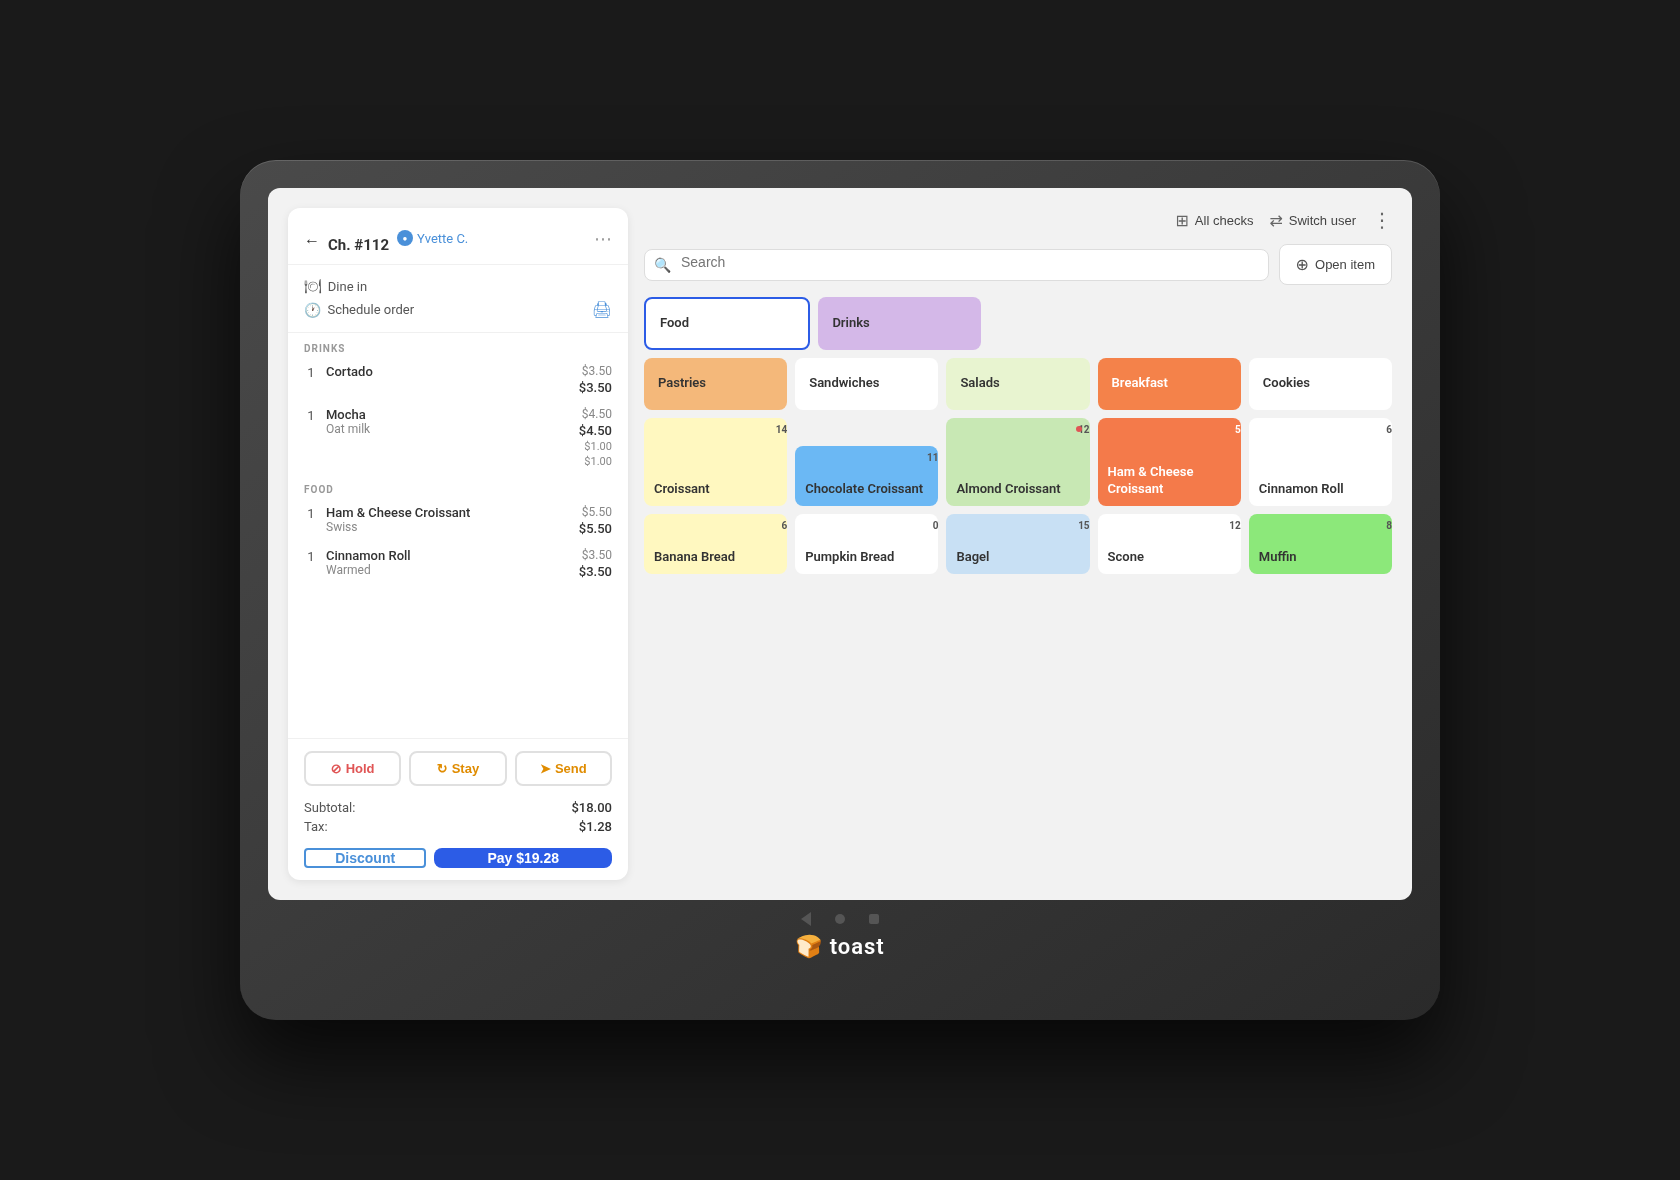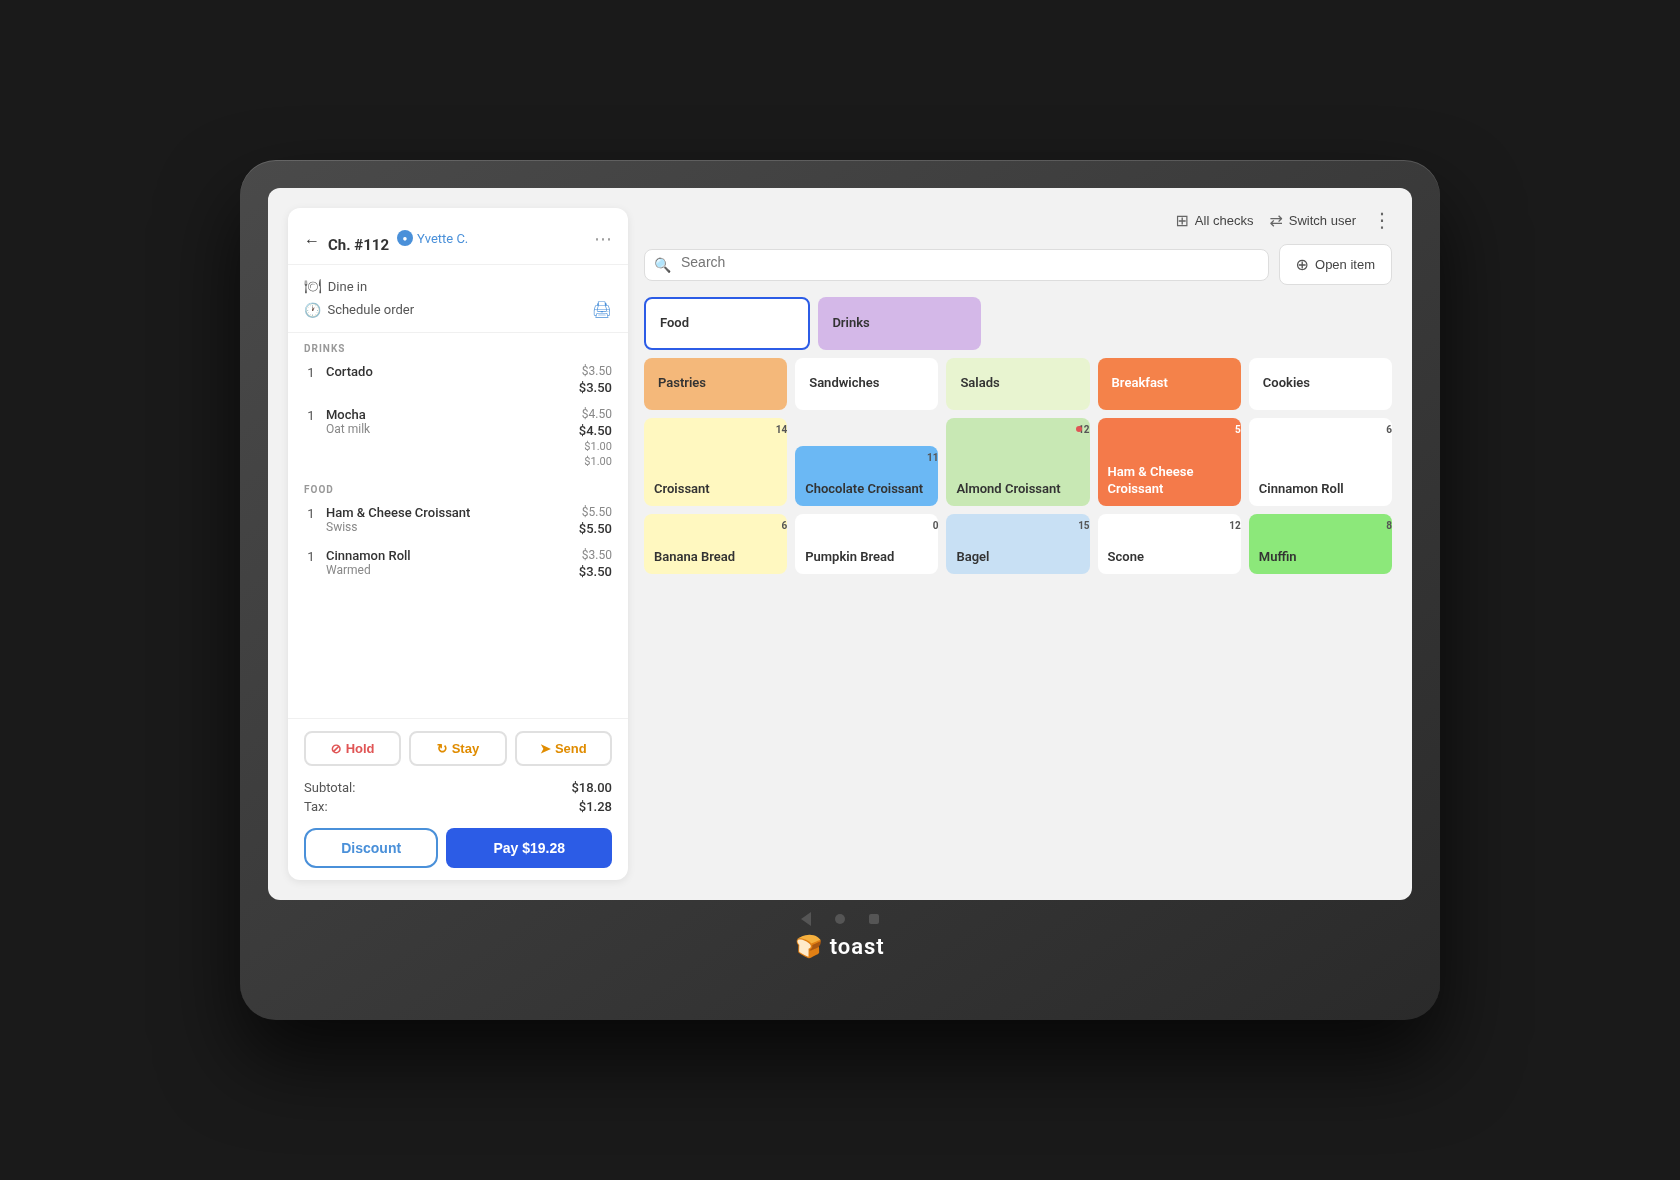--- a/index.html
+++ b/index.html
@@ -314,23 +314,22 @@
       font-weight: 500;
     }
 
     .payment-buttons {
       display: flex;
       gap: 8px;
     }
 
     .btn-discount {
       flex: 1;
-      padding: 10px;
       border: 2px solid #4a90d9;
-      border-radius: 12px;
+      border-radius: 4px;
       background: #fff;
       color: #4a90d9;
       font-size: 14px;
       font-weight: 600;
       cursor: pointer;
     }
 
     .btn-pay {
       flex: 1.5;
       border: none;

